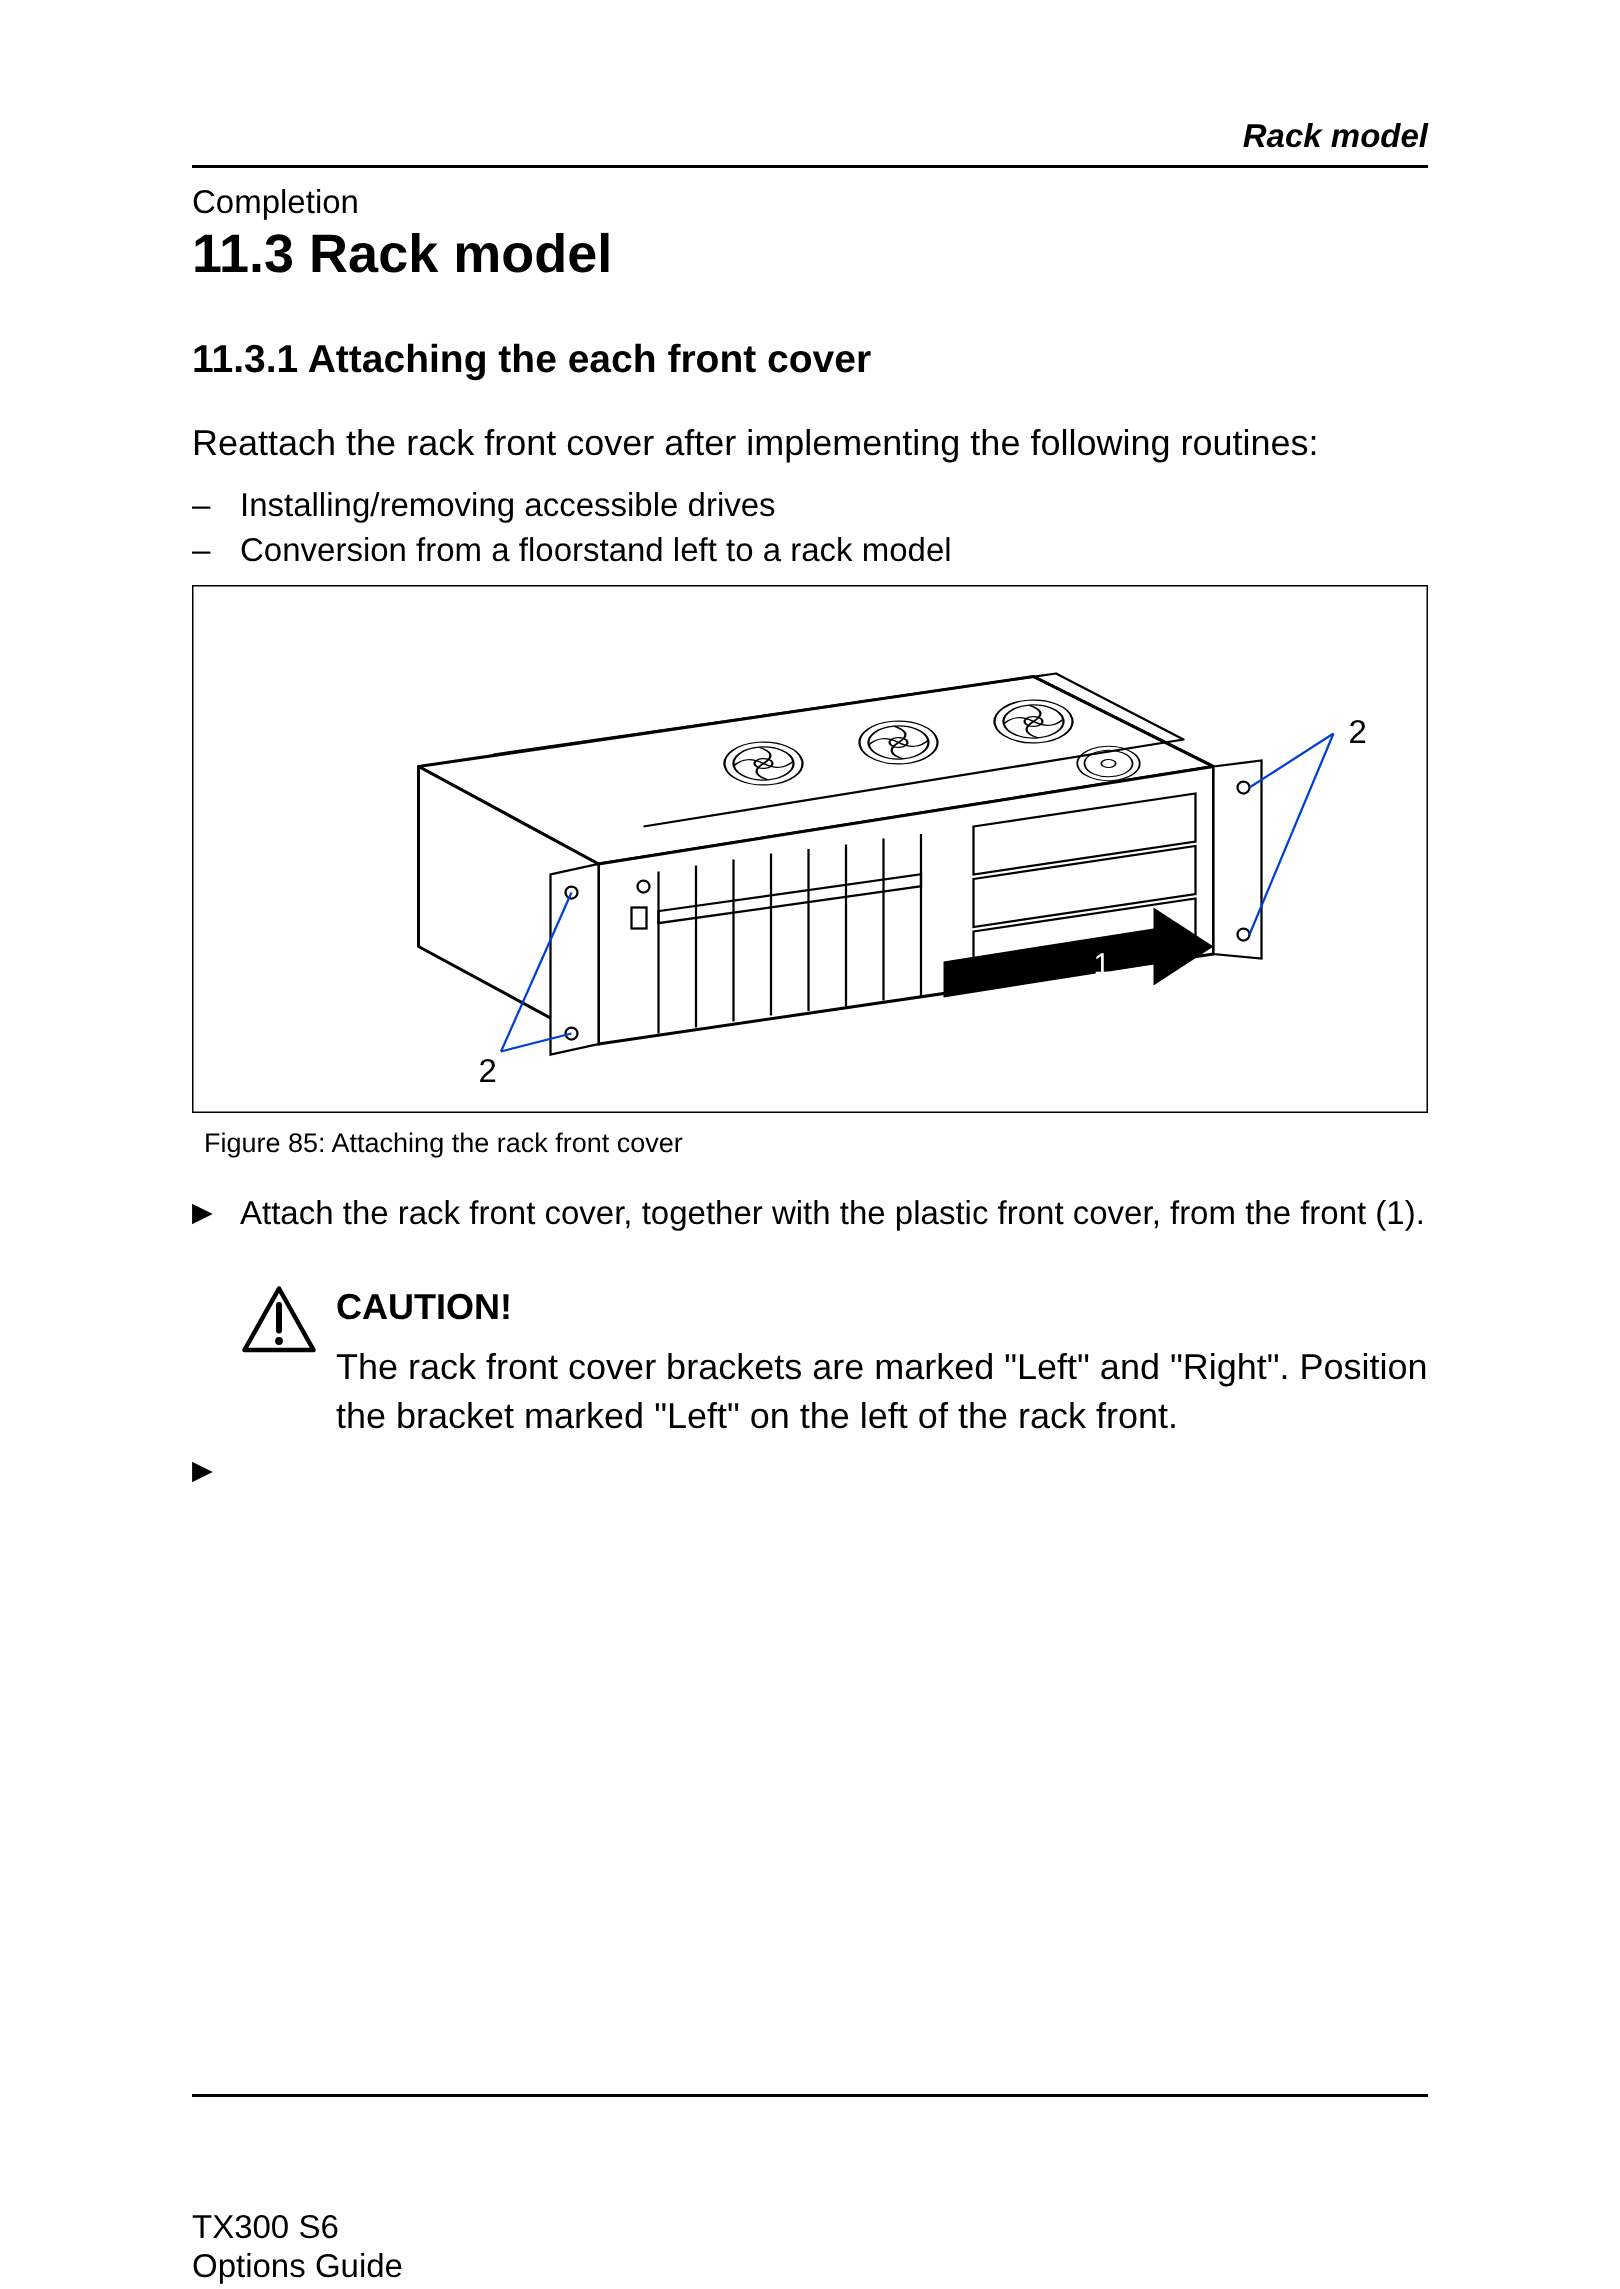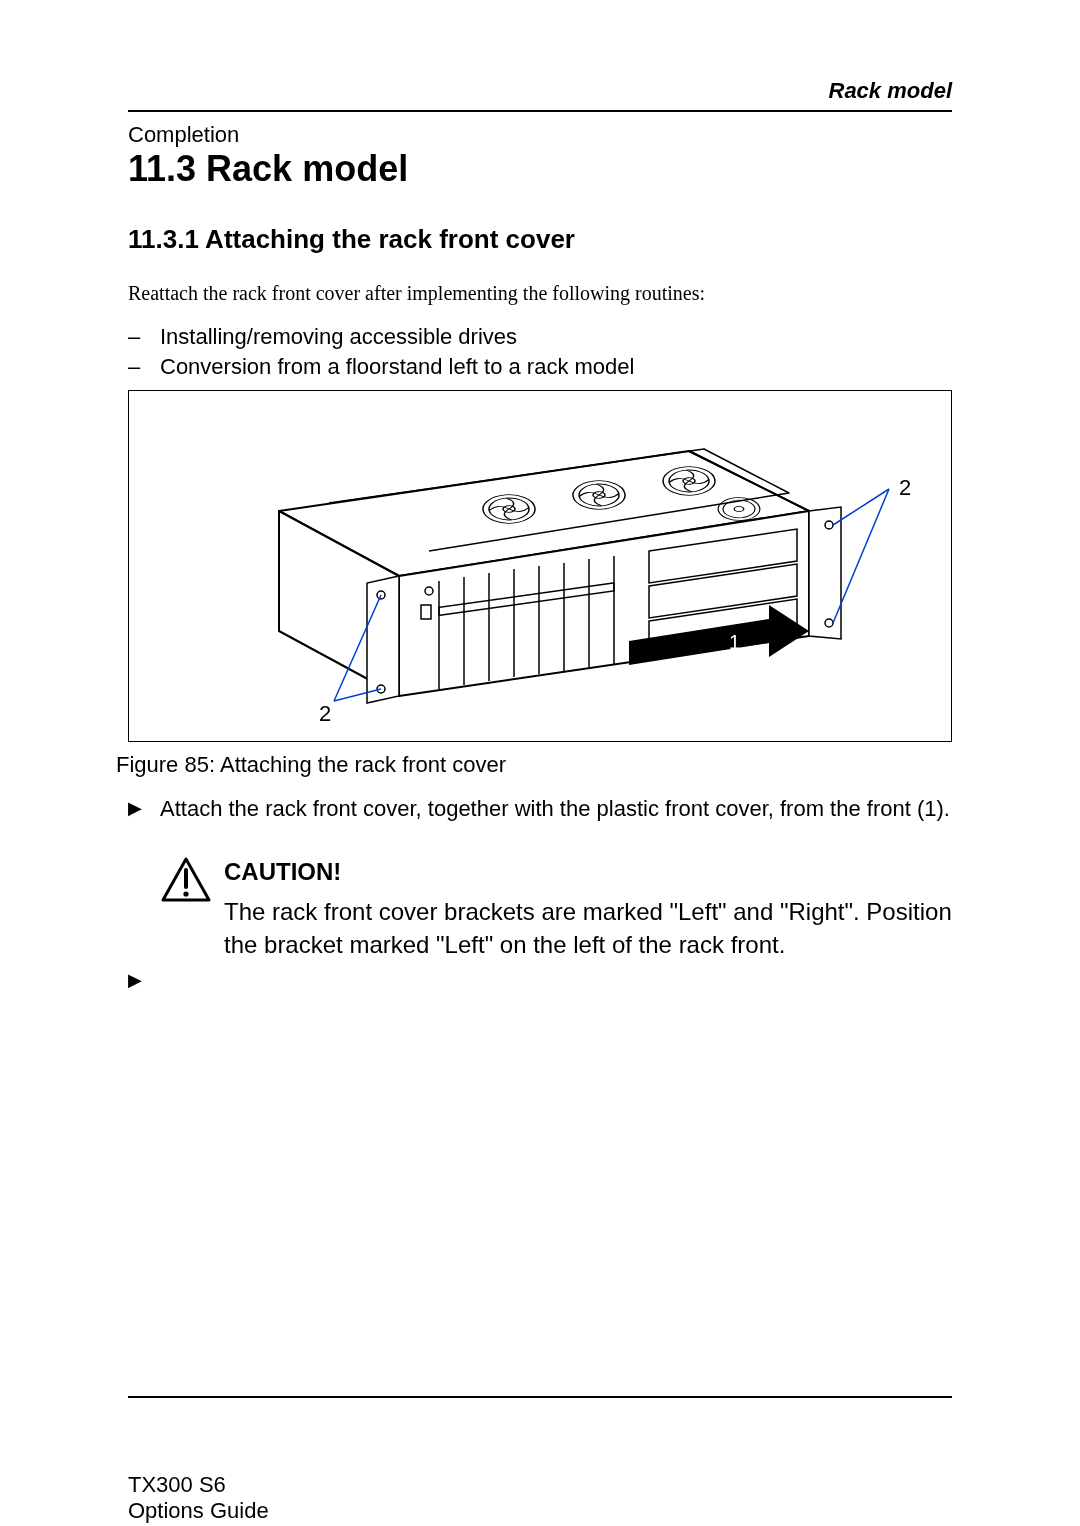--- a/index.html
+++ b/index.html
@@ -4,27 +4,27 @@
 <style>
   * { box-sizing: border-box; margin: 0; padding: 0; }
   html, body { width: 1080px; height: 1526px; background: #fff; font-family: Arial, Helvetica, sans-serif; color: #000; }
   .page { position: relative; width: 1080px; height: 1526px; }
   .header { position: absolute; top: 78px; left: 128px; right: 128px; display: flex; justify-content: space-between; font-size: 22px; }
   .header .left { font-weight: 400; margin-top: 44px; }
   .header .right { font-weight: 700; font-style: italic; }
   .hr { position: absolute; left: 128px; right: 128px; top: 110px; border-top: 2px solid #000; height: 0; }
   .h1 { position: absolute; left: 128px; top: 148px; font-size: 36px; font-weight: 700; }
   .h2 { position: absolute; left: 128px; top: 224px; font-size: 26px; font-weight: 700; }
-  .intro { position: absolute; left: 128px; right: 128px; top: 280px; font-size: 20px; line-height: 1.35; font-family: Liberation Serif, serif; }
+  .intro { position: absolute; left: 128px; right: 128px; top: 280px; font-size: 24px; line-height: 1.35; }
   .list { position: absolute; left: 128px; right: 128px; top: 322px; font-size: 22px; line-height: 1.35; }
   .list .row { display: flex; }
   .list .dash { width: 32px; flex: 0 0 32px; }
   .figure-box { position: absolute; left: 128px; top: 390px; width: 824px; height: 352px; border: 1.5px solid #000; }
   .figure-box svg { display: block; }
-  .caption { position: absolute; left: 116px; top: 752px; font-size: 22px; }
+  .caption { position: absolute; left: 136px; top: 752px; font-size: 18px; }
   .step1 { position: absolute; left: 128px; right: 128px; top: 794px; font-size: 22px; line-height: 1.35; display: flex; }
   .step-marker { width: 32px; flex: 0 0 32px; font-size: 18px; padding-top: 2px; }
   .caution-block { position: absolute; left: 160px; right: 128px; top: 856px; display: flex; }
   .caution-icon { width: 64px; flex: 0 0 64px; }
   .caution-text { font-size: 24px; line-height: 1.35; }
   .caution-text .title { font-weight: 700; margin-bottom: 8px; }
   .step2 { position: absolute; left: 128px; right: 128px; top: 966px; font-size: 22px; line-height: 1.35; display: flex; }
   .footer-hr { position: absolute; left: 128px; right: 128px; top: 1396px; border-top: 2px solid #000; height: 0; }
   .footer { position: absolute; left: 128px; right: 128px; top: 1472px; display: flex; justify-content: flex-start; font-size: 22px; flex-direction: column; }
 </style>
@@ -33,21 +33,21 @@
 
 <div class="page">
 
   <div class="header">
     <span class="left">Completion</span>
     <span class="right">Rack model</span>
   </div>
   <div class="hr"></div>
 
   <h1 class="h1">11.3   Rack model</h1>
-  <h2 class="h2">11.3.1  Attaching the rack front cover</h2>
+  <h2 class="h2">11.3.1  Attaching the each front cover</h2>
 
   <p class="intro">Reattach the rack front cover after implementing the following routines:</p>
 
   <div class="list">
     <div class="row">
       <span class="dash">–</span>
       <span>Installing/removing accessible drives</span>
     </div>
     <div class="row">
       <span class="dash">–</span>

